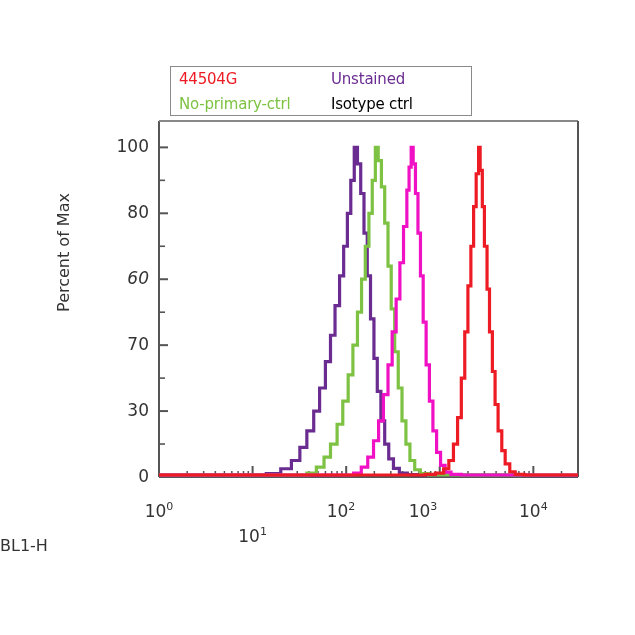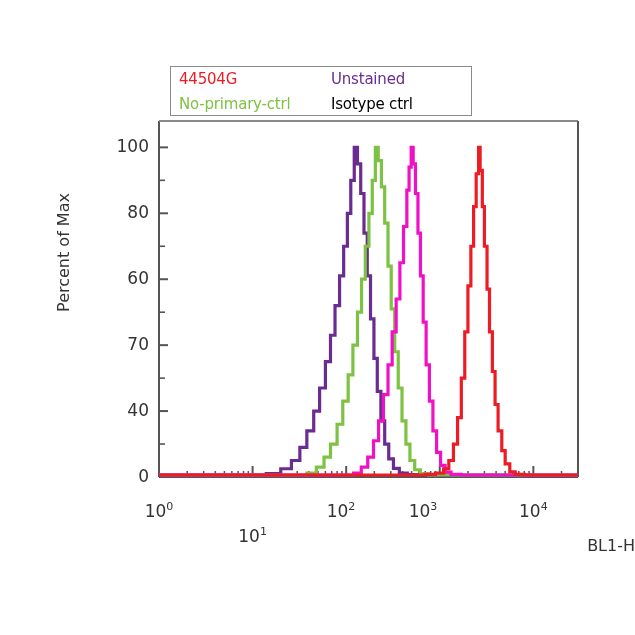--- a/index.html
+++ b/index.html
@@ -44,21 +44,21 @@
     line-height: 15px;
     padding-left: 8px;
     white-space: nowrap;
     letter-spacing: -0.2px;
   }
   .axis-label-x {
     position: absolute;
     left: 0;
     top: 536px;
     width: 635px;
-    text-align: right;
+    text-align: left;
     font-size: 16px;
     color: #333333;
   }
   .axis-label-y {
     position: absolute;
     left: -27px;
     top: 243px;
     width: 180px;
     text-align: center;
     font-size: 16px;
@@ -156,23 +156,23 @@
     <div class="legend-entry" style="color: rgb(106, 44, 145);">Unstained</div>
     <div class="legend-entry" style="color: rgb(125, 194, 66);">No-primary-ctrl</div>
     <div class="legend-entry" style="color: #000000;">Isotype ctrl</div>
   </div>
 
   <div class="axis-label-x">BL1-H</div>
   <div class="axis-label-y">Percent of Max</div>
 
   <div id="ytick-labels">
       <div class="ytick-label" style="left: 97px; top: 466px;">0</div>
-      <div class="ytick-label" style="left: 97px; top: 400.074px;">40</div>
+      <div class="ytick-label" style="left: 97px; top: 400.074px;">30</div>
       <div class="ytick-label" style="left: 97px; top: 334.148px;">70</div>
-      <div class="ytick-label" style="left: 97px; top: 268.222px;">60</div>
+      <div class="ytick-label" style="left: 97px; top: 268.222px; font-style: italic;">60</div>
       <div class="ytick-label" style="left: 97px; top: 202.296px;">80</div>
       <div class="ytick-label" style="left: 97px; top: 136.37px;">100</div>
     </div>
   <div id="xtick-labels">
       <div class="xtick-label" style="left: 129px; top: 500px;">10<sup>0</sup></div>
       <div class="xtick-label" style="left: 222.587px; top: 500px; margin-top: 25px;">10<sup>1</sup></div>
       <div class="xtick-label" style="left: 311px; top: 500px;">10<sup>2</sup></div>
       <div class="xtick-label" style="left: 393px; top: 500px;">10<sup>3</sup></div>
       <div class="xtick-label" style="left: 503.348px; top: 500px;">10<sup>4</sup></div>
     </div>

